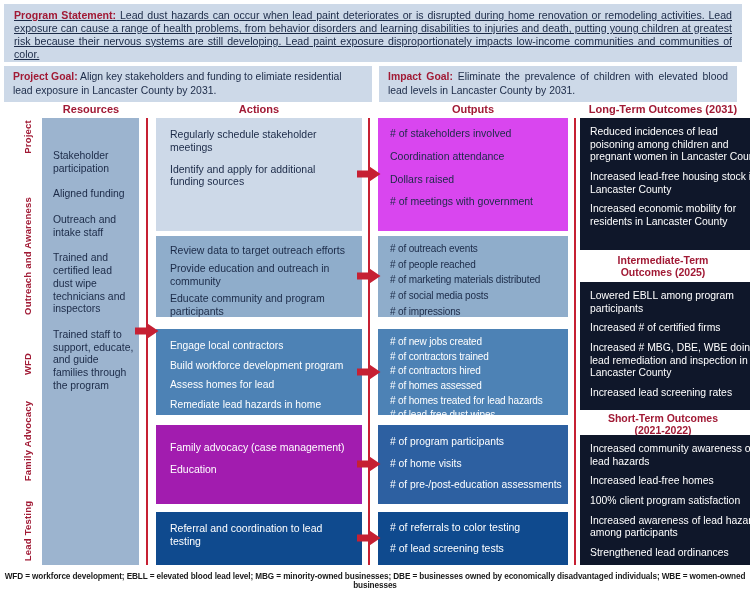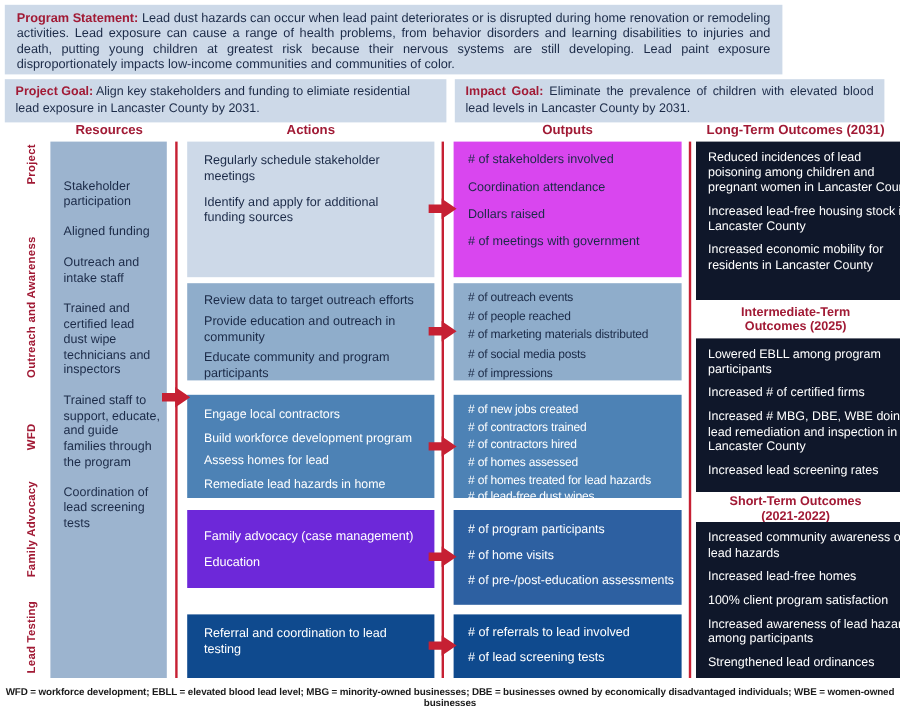--- a/index.html
+++ b/index.html
@@ -1,21 +1,21 @@
 <!DOCTYPE html>
 <html><head>
 <meta charset="utf-8">
 <title>Lead Hazard Program Logic Model</title>
 <style>
   html,body { margin:0; padding:0; background:#ffffff; }
   body { font-family:"Liberation Sans", sans-serif; }
   .canvas { position:relative; width:750px; height:592px; background:#ffffff; overflow:hidden; }
 
   .panel { position:absolute; background:#cdd9e8; color:#1b2a47; box-sizing:border-box; }
-  .ps { left:4px; top:4px; width:648px; height:58px; font-size:10.6px; line-height:1.22; padding:5px 10px 0 10px; text-align:justify; }
+  .ps { left:4px; top:4px; width:738px; height:58px; font-size:10.6px; line-height:1.22; padding:5px 10px 0 10px; text-align:justify;text-decoration:underline; }
   .goal { top:66px; height:36px; font-size:10.4px; line-height:1.3; padding:4px 9px 0 9px; }
   .goal-project { left:4px; width:368px; }
   .goal-impact { left:379px; width:358px; text-align:justify; }
   .redlabel { color:#a11a35; font-weight:bold; }
 
   .colhead { position:absolute; top:103px; font-weight:bold; font-size:11px; color:#a11a35; text-align:center; }
   .ch-res { left:42px; width:98px; }
   .ch-act { left:156px; width:206px; }
   .ch-out { left:378px; width:190px; }
   .ch-lt  { left:578px; width:170px; }
@@ -27,21 +27,21 @@
   .box { position:absolute; box-sizing:border-box; font-size:10.5px; line-height:1.22; color:#1b2a47; }
   .box p { margin:0 0 var(--gap,8px) 0; }
   .wht { color:#ffffff; }
 
   .res { left:42px; top:118px; width:97px; height:447px; background:#9cb4cf; padding:32px 5px 0 11px; --gap:13px; font-size:10.4px; }
 
   .act { left:156px; width:206px; }
   .a1 { top:118px; height:113px; background:#cdd9e8; padding:10px 10px 0 14px; --gap:9px; }
   .a2 { top:236px; height:81px;  background:#8fadcb; padding:8px 8px 0 14px;  --gap:5px; }
   .a3 { top:329px; height:86px;  background:#4d82b5; padding:11px 8px 0 14px; --gap:7px; font-size:10.3px; }
-  .a4 { top:425px; height:65px;  background:#6d28d9; padding:16px 8px 0 14px; --gap:9px; }
+  .a4 { top:425px; height:79px;  background:#a21caf; padding:16px 8px 0 14px; --gap:9px; }
   .a5 { top:512px; height:53px;  background:#0f4a8e; padding:10px 10px 0 14px; }
 
   .out { left:378px; width:190px; }
   .o1 { top:118px; height:113px; background:#d946ef; padding:9px 6px 0 12px; --gap:10px; }
   .o2 { top:236px; height:81px;  background:#8fadcb; padding:7px 3px 0 12px; --gap:3.5px; font-size:10px; letter-spacing:-0.15px; }
   .o3 { top:329px; height:86px;  background:#4d82b5; padding:7px 3px 0 12px; --gap:2.5px; font-size:10px; letter-spacing:-0.15px; }
   .o4 { top:425px; height:79px;  background:#2d60a1; padding:11px 3px 0 12px; --gap:9px; font-size:10.3px; }
   .o5 { top:512px; height:53px;  background:#0f4a8e; padding:9px 3px 0 12px; --gap:8px; }
 
   .lt { left:580px; width:190px; background:#0f172a; padding:8px 5px 16px 10px; font-size:10.4px; --gap:7px; }
@@ -89,21 +89,20 @@
   <div class="rot" style="top:364px;">WFD</div>
   <div class="rot" style="top:441px;">Family Advocacy</div>
   <div class="rot" style="top:531px;">Lead Testing</div>
 
   <div class="box res">
     <p>Stakeholder participation</p>
     <p>Aligned funding</p>
     <p>Outreach and intake staff</p>
     <p>Trained and certified lead dust wipe technicians and inspectors</p>
     <p>Trained staff to support, educate, and guide families through the program</p>
-    <p>Coordination of lead screening tests</p>
   </div>
 
   <div class="vline vl1"></div>
   <div class="vline vl2"></div>
   <div class="vline vl3"></div>
 
   <div class="box act a1">
     <p>Regularly schedule stakeholder meetings</p>
     <p>Identify and apply for additional funding sources</p>
   </div>
@@ -146,21 +145,21 @@
     <p># of homes assessed</p>
     <p># of homes treated for lead hazards</p>
     <p># of lead-free dust wipes</p>
   </div>
   <div class="box out o4 wht">
     <p># of program participants</p>
     <p># of home visits</p>
     <p># of pre-/post-education assessments</p>
   </div>
   <div class="box out o5 wht">
-    <p># of referrals to lead involved</p>
+    <p># of referrals to color testing</p>
     <p># of lead screening tests</p>
   </div>
 
   <div class="box lt lt1 wht">
     <p>Reduced incidences of lead poisoning among children and pregnant women in Lancaster County</p>
     <p>Increased lead-free housing stock in Lancaster County</p>
     <p>Increased economic mobility for residents in Lancaster County</p>
   </div>
   <div class="box lt lt2 wht">
     <p>Lowered EBLL among program participants</p>

